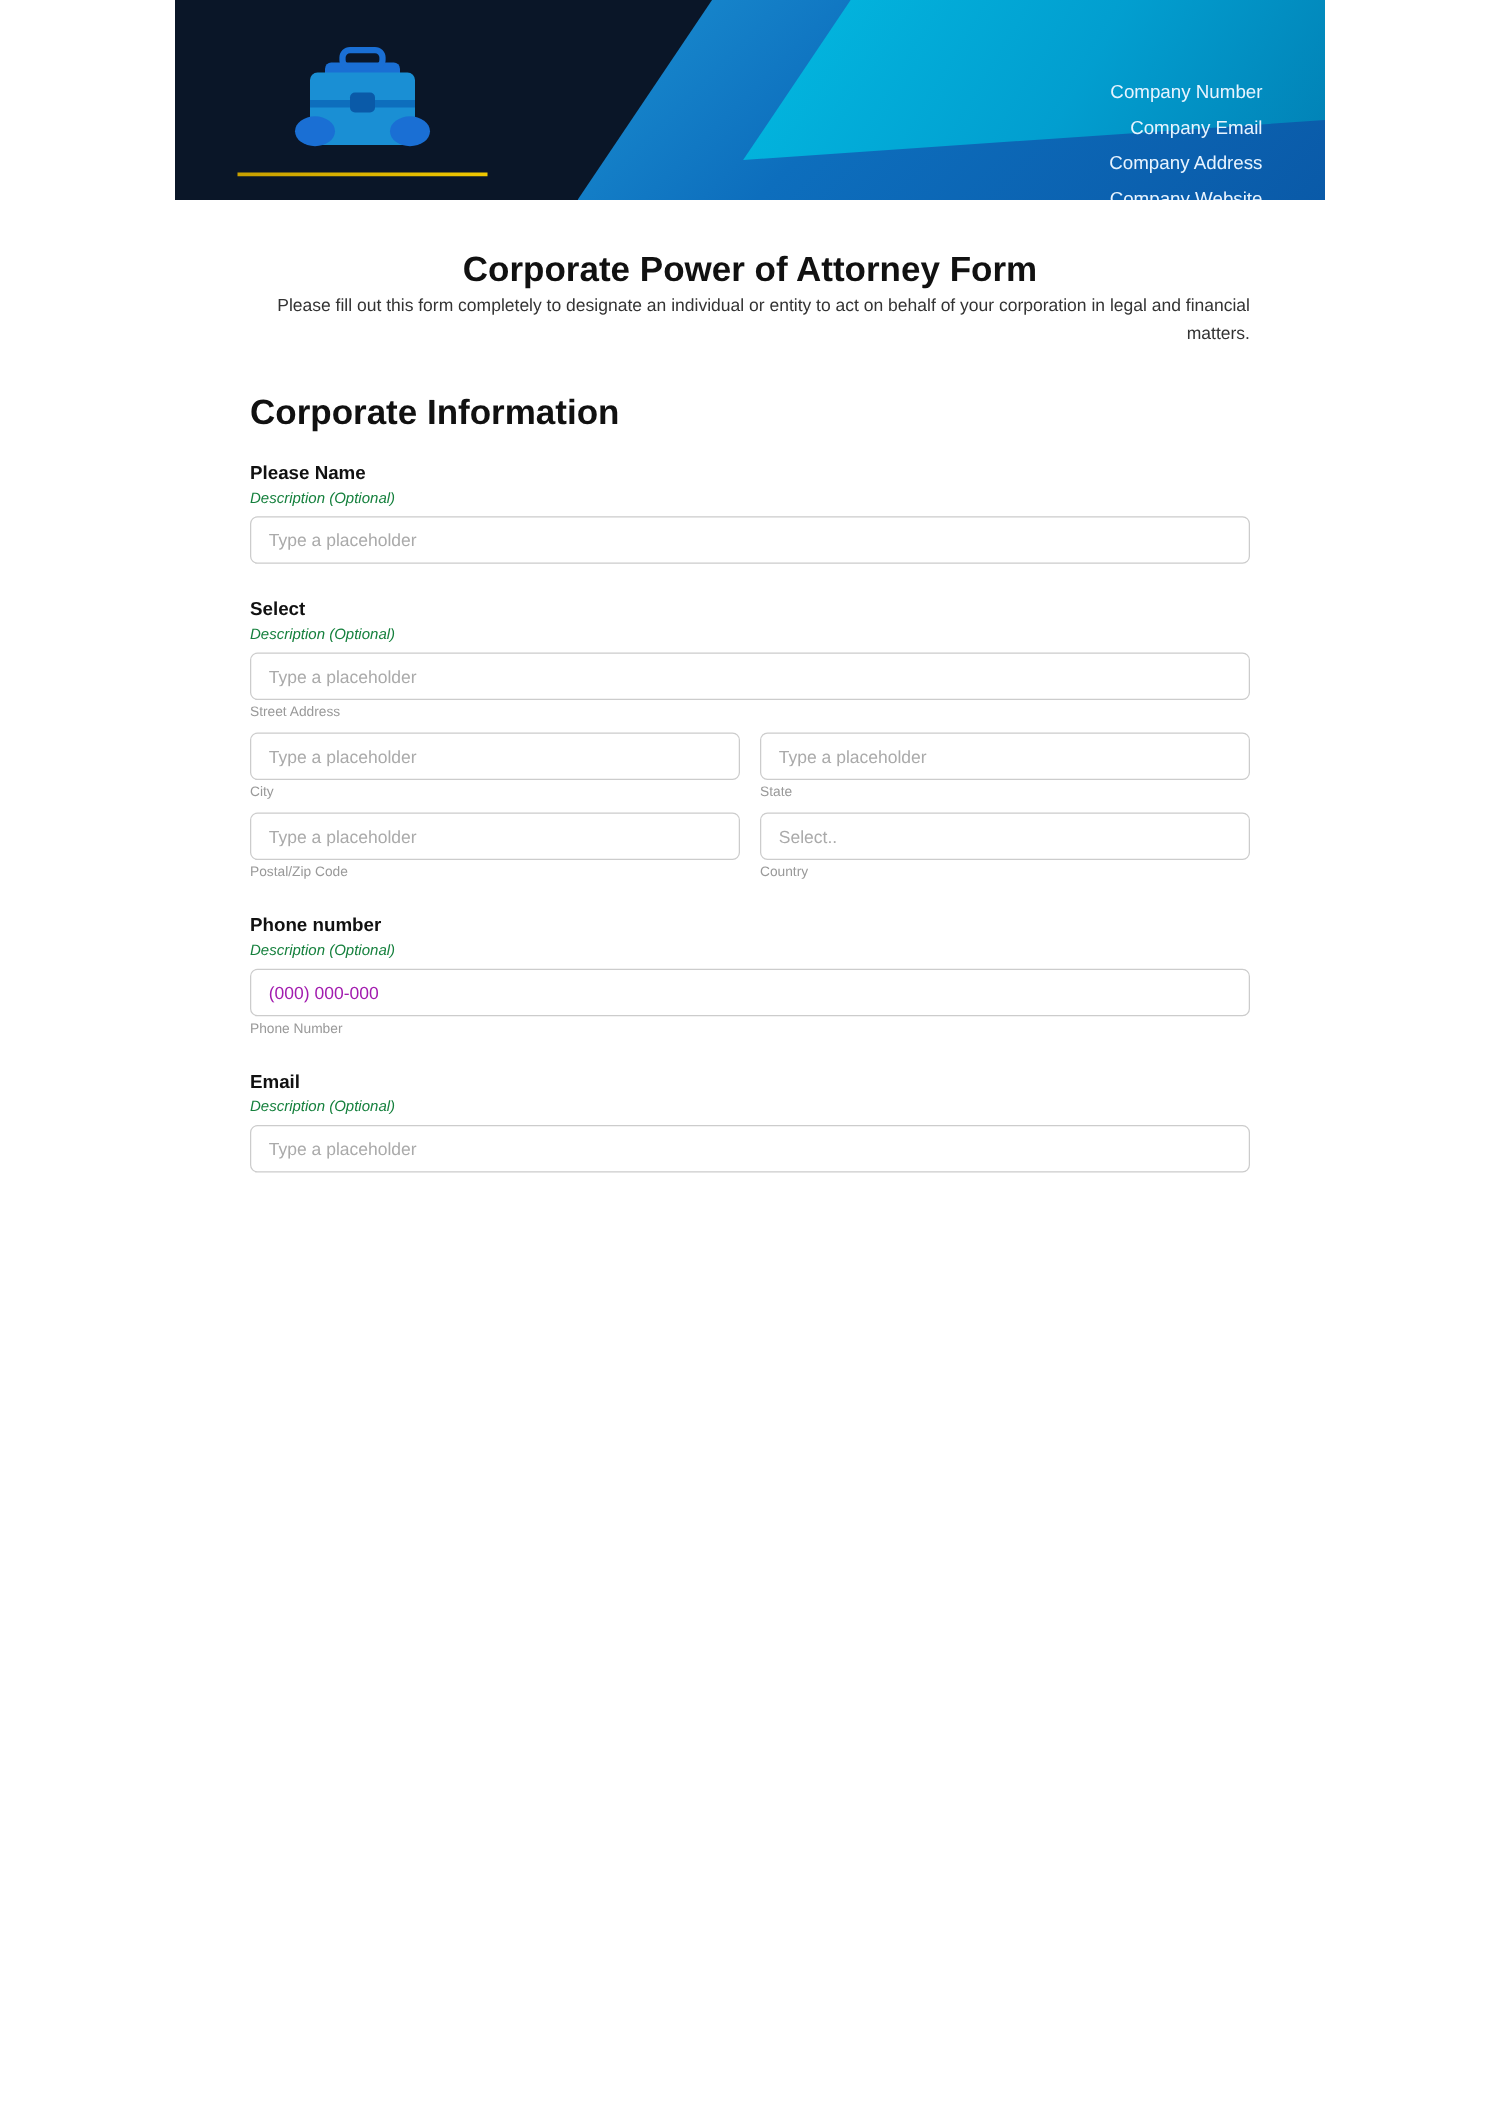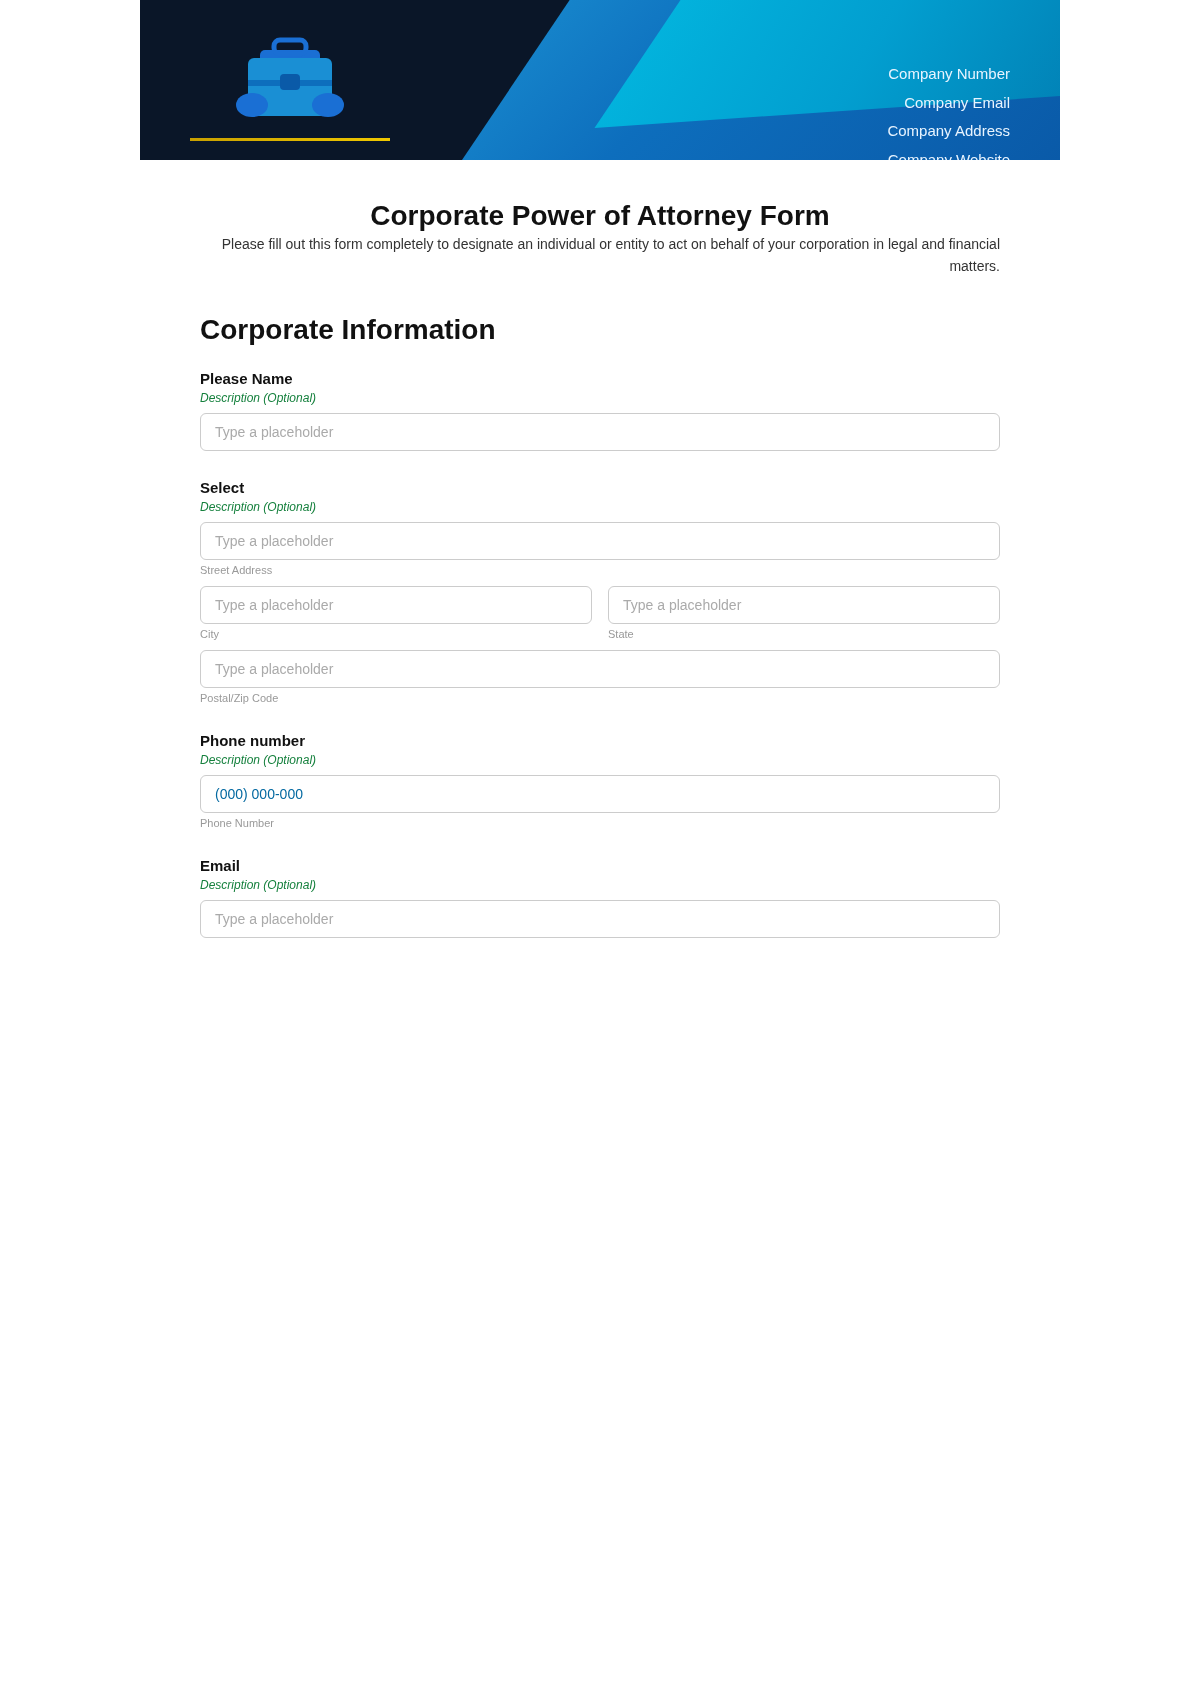--- a/index.html
+++ b/index.html
@@ -237,27 +237,33 @@
         <div class="field-sublabel">State</div>
       </div>
     </div>
 
     
     <div class="address-row">
       <div class="field-half">
         <input class="field-input" type="text" placeholder="Type a placeholder" style="">
         <div class="field-sublabel">Postal/Zip Code</div>
       </div>
+      <div class="field-half">
+        <select class="field-select">
+          <option value="">Select..</option>
+        </select>
+        <div class="field-sublabel">Country</div>
+      </div>
     </div>
   </div>
 
   <div class="field-group">
     <div class="field-label">Phone number</div>
     <div class="field-description">Description (Optional)</div>
-    <input class="field-input phone-input-value" type="text" value="(000) 000-000" style="color: #0369a1;">
+    <input class="field-input phone-input-value" type="text" value="(000) 000-000" style="color: #a21caf;">
     <div class="field-sublabel">Phone Number</div>
   </div>
 
   <div class="field-group">
     <div class="field-label">Email</div>
     <div class="field-description">Description (Optional)</div>
     <input class="field-input" type="text" placeholder="Type a placeholder" style="">
   </div>
 
 </div>

